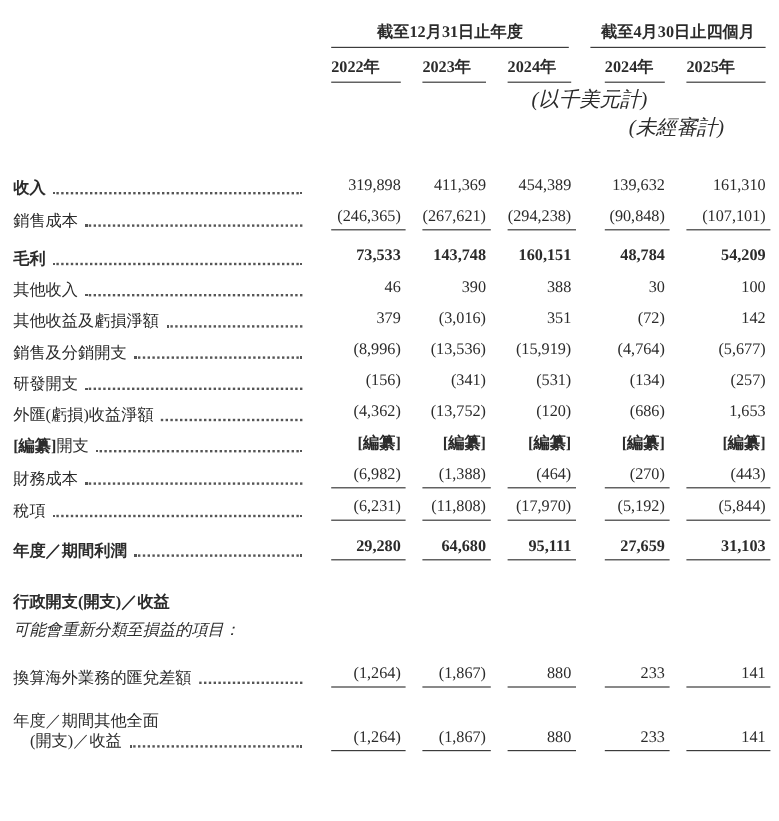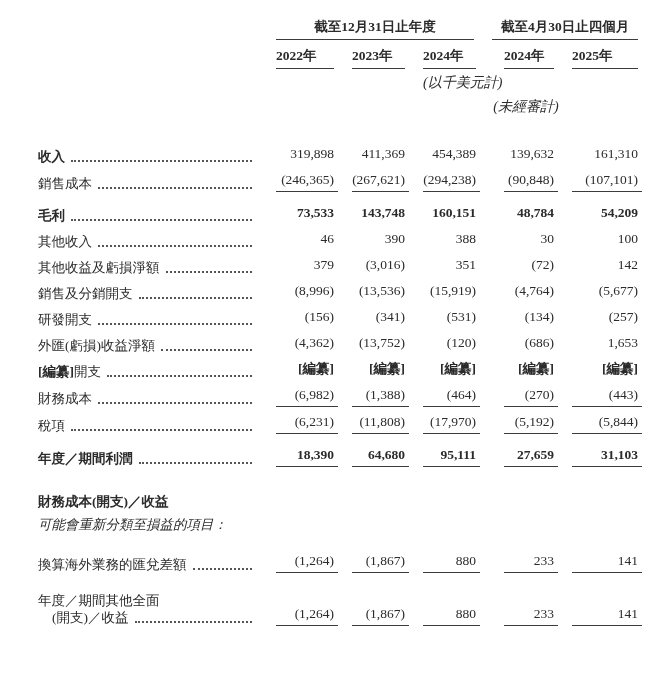--- a/index.html
+++ b/index.html
@@ -13,33 +13,33 @@
   .b{font-weight:700;}
   .i{font-style:italic;}
 
   
   thead td{vertical-align:bottom;}
   .grp{font-weight:700;text-align:center;padding:4px 0 4px;border-bottom:1.2px solid #3c3c3c;white-space:nowrap;}
   .g1{margin:6px 6px 0 20px;}
   .g2{margin:0 4px 0 2px;}
   .yr{font-weight:700;border-bottom:1.2px solid #3c3c3c;padding:7px 0 4px;margin:0 4px 0 14px;}
   td.c1 .yr{margin-left:20px;}
-  .note{font-style:italic;white-space:nowrap;font-size:14px;text-align:center;}
+  .note{font-style:italic;white-space:nowrap;font-size:17px;text-align:center;margin-left:20px;}
   .unit-note{position:relative;left:14px;padding-top:5px;}
-  .unaud-note{position:relative;left:2px;padding-top:7px;}
+  .unaud-note{position:relative;left:14px;padding-top:7px;}
 
   
   tbody td{padding-top:6px;}
   tbody tr:first-child td{padding-top:30px;}
   tr.gap-s td{padding-top:12px;}
   tr.gap-m td{padding-top:19px;}
   tr.gap-l td{padding-top:26px;}
 
   td.lbl{padding-left:1px;}
-  .l1,.l2{display:flex;white-space:nowrap;margin-left:27px;}
+  .l1,.l2{display:flex;white-space:nowrap;}
   .l2 .ind{width:14px;flex:0 0 14px;}
   .leader{flex:1 1 auto;min-width:8px;border-bottom:2px dotted #555;margin:0 4px 3px 6px;}
 
   td.val{text-align:right;}
   .vu{margin-left:14px;padding:0 4px 3px 0;white-space:nowrap;}
   td.val:nth-child(2) .vu{margin-left:20px;}
   .vu.r1{border-bottom:1.2px solid #3c3c3c;}
   td.gapcol{width:10px;}
 </style>
 </head>
@@ -375,40 +375,40 @@
         </td>
       </tr>
       <tr class="gap-s">
         <td class="lbl">
           <div class="l1 b">
             <span>年度／期間利潤</span>
             <div class="leader"></div>
           </div>
         </td>
         <td class="val">
-          <div class="vu r1 b">18,390</div>
+          <div class="vu r1 b">29,280</div>
         </td>
         <td class="val">
           <div class="vu r1 b">64,680</div>
         </td>
         <td class="val">
           <div class="vu r1 b">95,111</div>
         </td>
         <td class="gapcol"></td>
         <td class="val">
           <div class="vu r1 b">27,659</div>
         </td>
         <td class="val">
           <div class="vu r1 b">31,103</div>
         </td>
       </tr>
       <tr class="gap-l">
         <td class="lbl" colspan="7">
           <div class="l1 b">
-            <span>財務成本(開支)／收益</span>
+            <span>行政開支(開支)／收益</span>
           </div>
         </td>
       </tr>
       <tr>
         <td class="lbl" colspan="7">
           <div class="l1 i">
             <span>可能會重新分類至損益的項目：</span>
           </div>
         </td>
       </tr>

